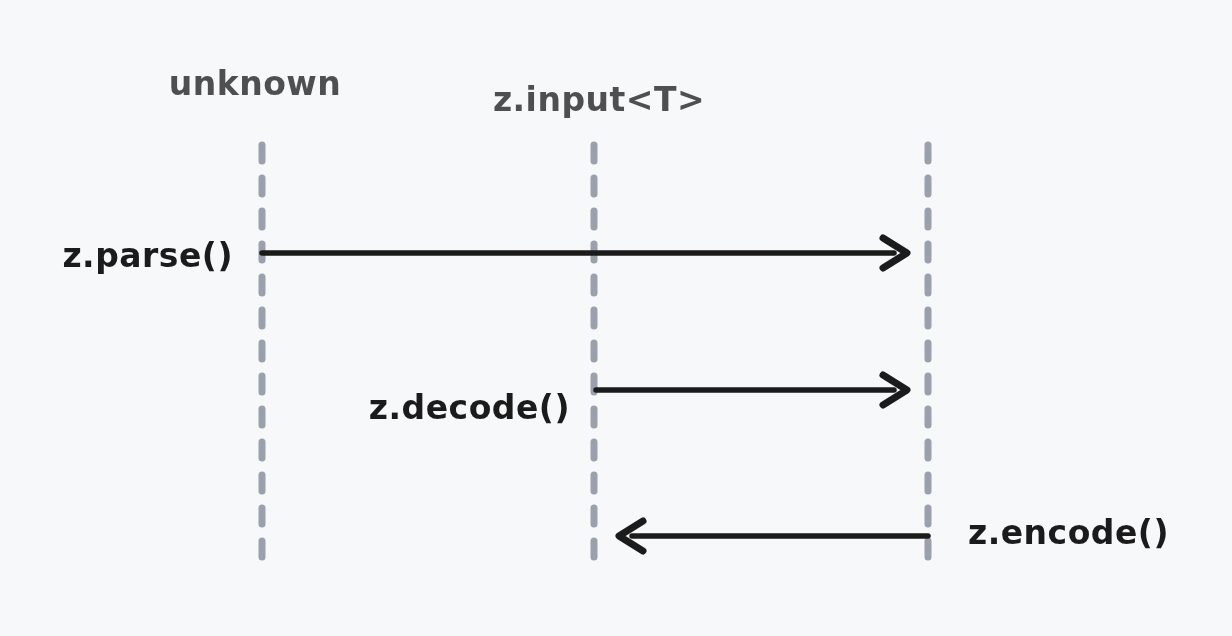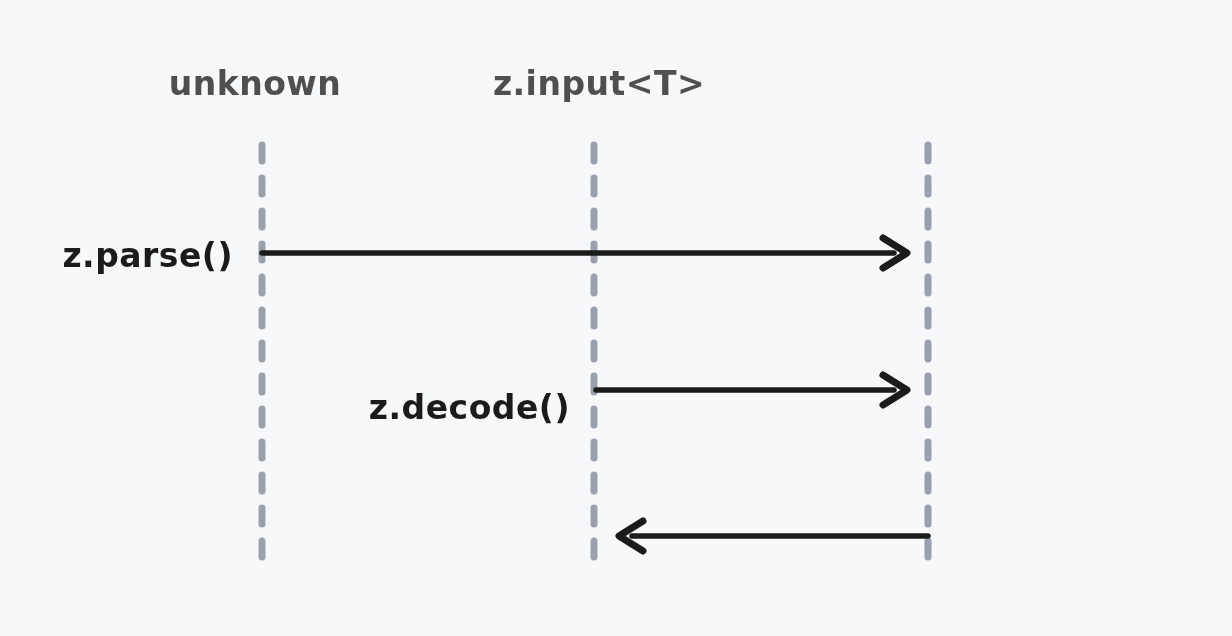--- a/index.html
+++ b/index.html
@@ -80,21 +80,22 @@
 
     <line class="arrow-shaft" x1="596" y1="390" x2="894" y2="390"></line>
     <path class="arrow-head" d="M 883 375 L 907 390 L 883 405"></path>
 
     <line class="arrow-shaft" x1="928" y1="536" x2="632" y2="536"></line>
     <path class="arrow-head" d="M 643 521 L 619 536 L 643 551"></path>
   </svg>
 
   <div class="label actor-label" style="left:255px; top:64px;">unknown</div>
 
-  <div class="label actor-label" style="left:599px; top:64px;">z.input&lt;T&gt;</div>
+  <div class="label actor-label" style="left:599px; top:80px;">z.input&lt;T&gt;</div>
 
 
   <div class="label message-label align-right" style="right:999px; top:236px;margin-left:30px;">z.parse()</div>
 
   <div class="label message-label align-right" style="right:662px; top:372px;margin-top:16px;">z.decode()</div>
 
+  <div class="label message-label" style="left:968px; top:513px;">z.encode()</div>
 
 </div>
 
 </body></html>

